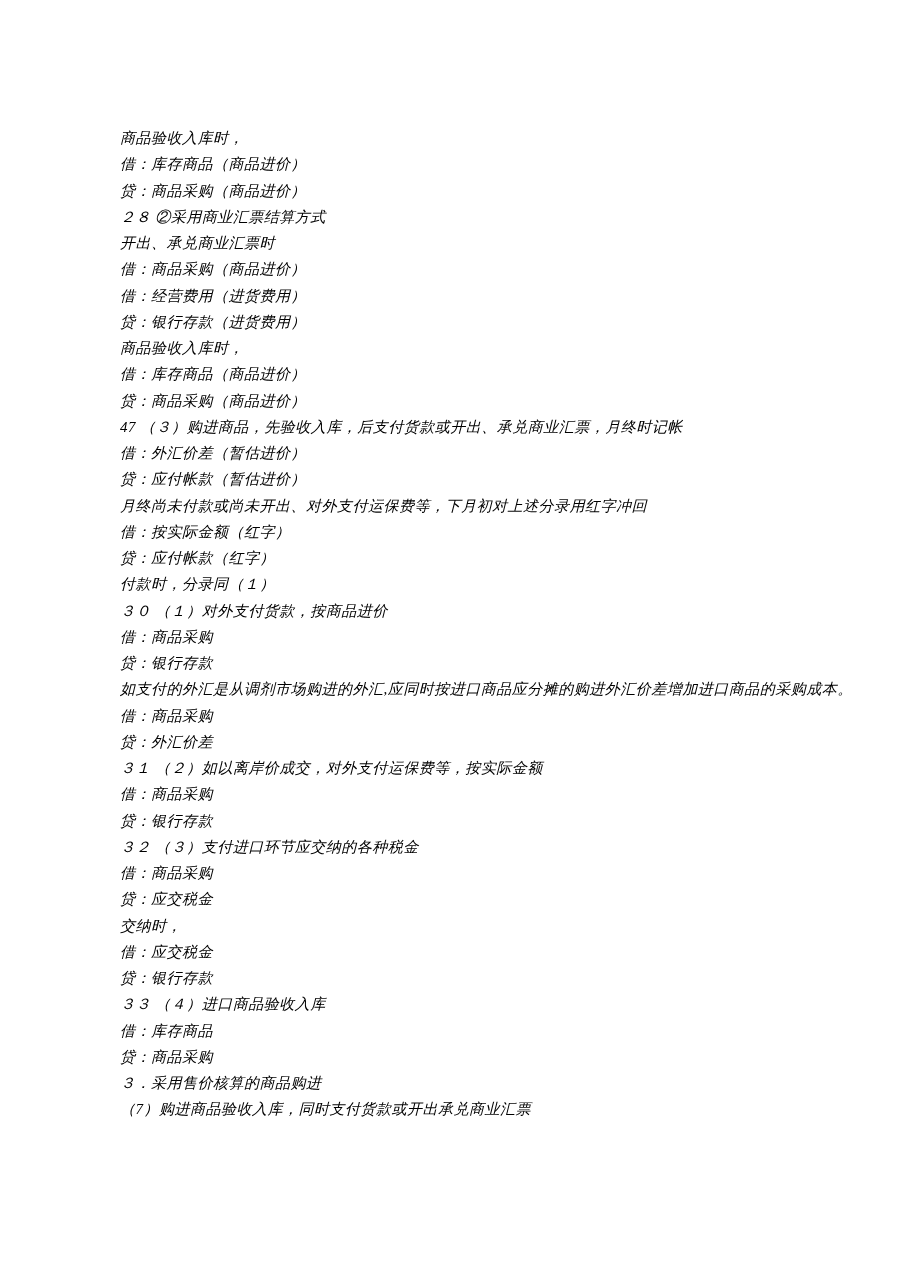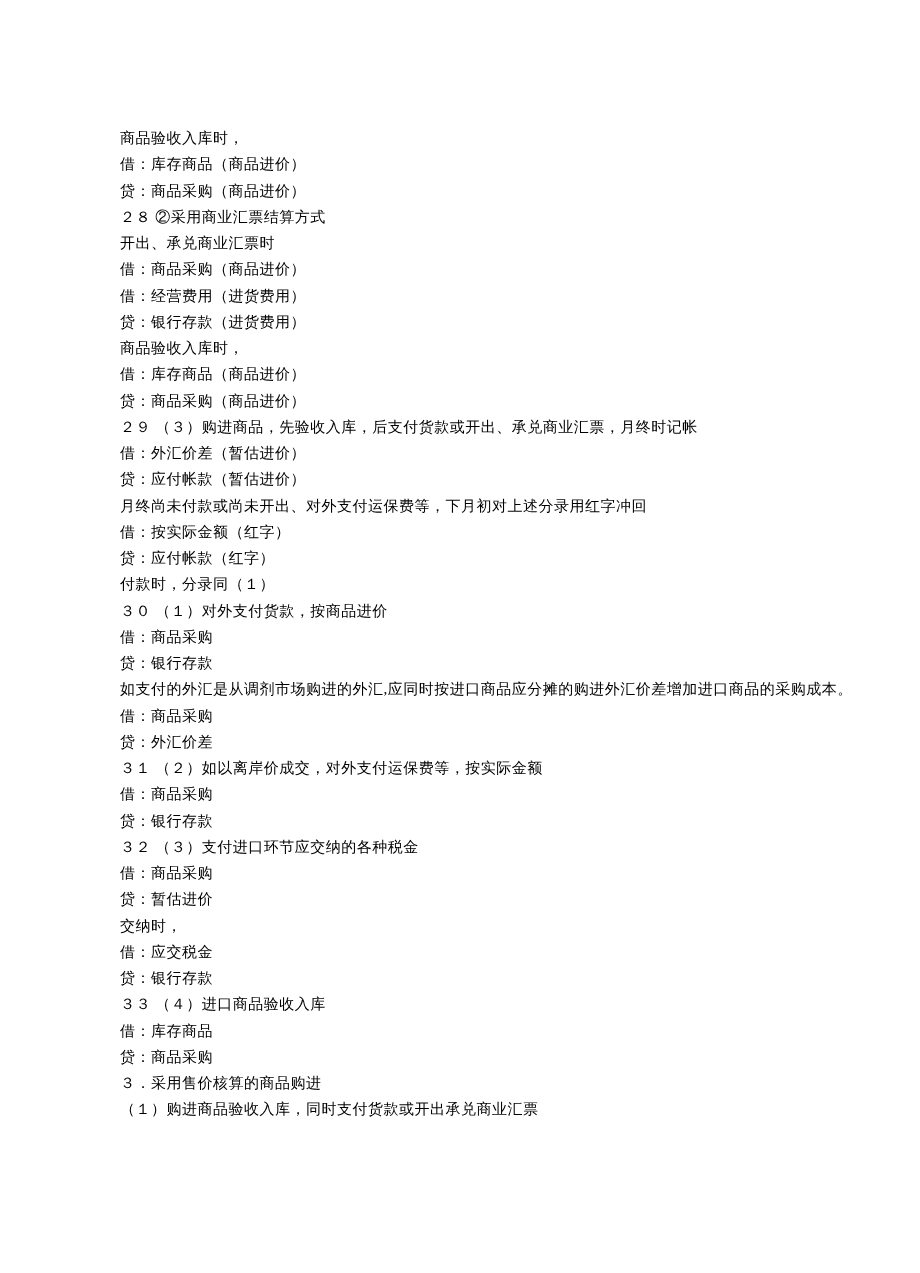--- a/index.html
+++ b/index.html
@@ -13,57 +13,58 @@
       font-size: 15px;
       color: #000000;
       line-height: 1.75;
       width: 920px;
       padding: 125px 120px 60px 120px;
     }
     .line {
       display: block;
       white-space: nowrap;
       letter-spacing: 0.5px;
+      font-style: italic;
     }
   </style>
 </head>
 <body>
 
 <div>
   <span class="line">商品验收入库时，</span>
   <span class="line">借：库存商品（商品进价）</span>
   <span class="line">贷：商品采购（商品进价）</span>
   <span class="line">２８  ②采用商业汇票结算方式</span>
   <span class="line">开出、承兑商业汇票时</span>
   <span class="line">借：商品采购（商品进价）</span>
   <span class="line">借：经营费用（进货费用）</span>
   <span class="line">贷：银行存款（进货费用）</span>
   <span class="line">商品验收入库时，</span>
   <span class="line">借：库存商品（商品进价）</span>
   <span class="line">贷：商品采购（商品进价）</span>
-  <span class="line">２９  （３）购进商品，先验收入库，后支付货款或开出、承兑商业汇票，月终时记帐</span>
+  <span class="line">47  （３）购进商品，先验收入库，后支付货款或开出、承兑商业汇票，月终时记帐</span>
   <span class="line">借：外汇价差（暂估进价）</span>
   <span class="line">贷：应付帐款（暂估进价）</span>
   <span class="line">月终尚未付款或尚未开出、对外支付运保费等，下月初对上述分录用红字冲回</span>
   <span class="line">借：按实际金额（红字）</span>
   <span class="line">贷：应付帐款（红字）</span>
   <span class="line">付款时，分录同（１）</span>
   <span class="line">３０  （１）对外支付货款，按商品进价</span>
   <span class="line">借：商品采购</span>
   <span class="line">贷：银行存款</span>
   <span class="line">如支付的外汇是从调剂市场购进的外汇,应同时按进口商品应分摊的购进外汇价差增加进口商品的采购成本。</span>
   <span class="line">借：商品采购</span>
   <span class="line">贷：外汇价差</span>
   <span class="line">３１  （２）如以离岸价成交，对外支付运保费等，按实际金额</span>
   <span class="line">借：商品采购</span>
   <span class="line">贷：银行存款</span>
   <span class="line">３２  （３）支付进口环节应交纳的各种税金</span>
   <span class="line">借：商品采购</span>
-  <span class="line">贷：暂估进价</span>
+  <span class="line">贷：应交税金</span>
   <span class="line">交纳时，</span>
   <span class="line">借：应交税金</span>
   <span class="line">贷：银行存款</span>
   <span class="line">３３  （４）进口商品验收入库</span>
   <span class="line">借：库存商品</span>
   <span class="line">贷：商品采购</span>
   <span class="line">３．采用售价核算的商品购进</span>
-  <span class="line">（１）购进商品验收入库，同时支付货款或开出承兑商业汇票</span>
+  <span class="line">（7）购进商品验收入库，同时支付货款或开出承兑商业汇票</span>
 </div>
 
 </body></html>

